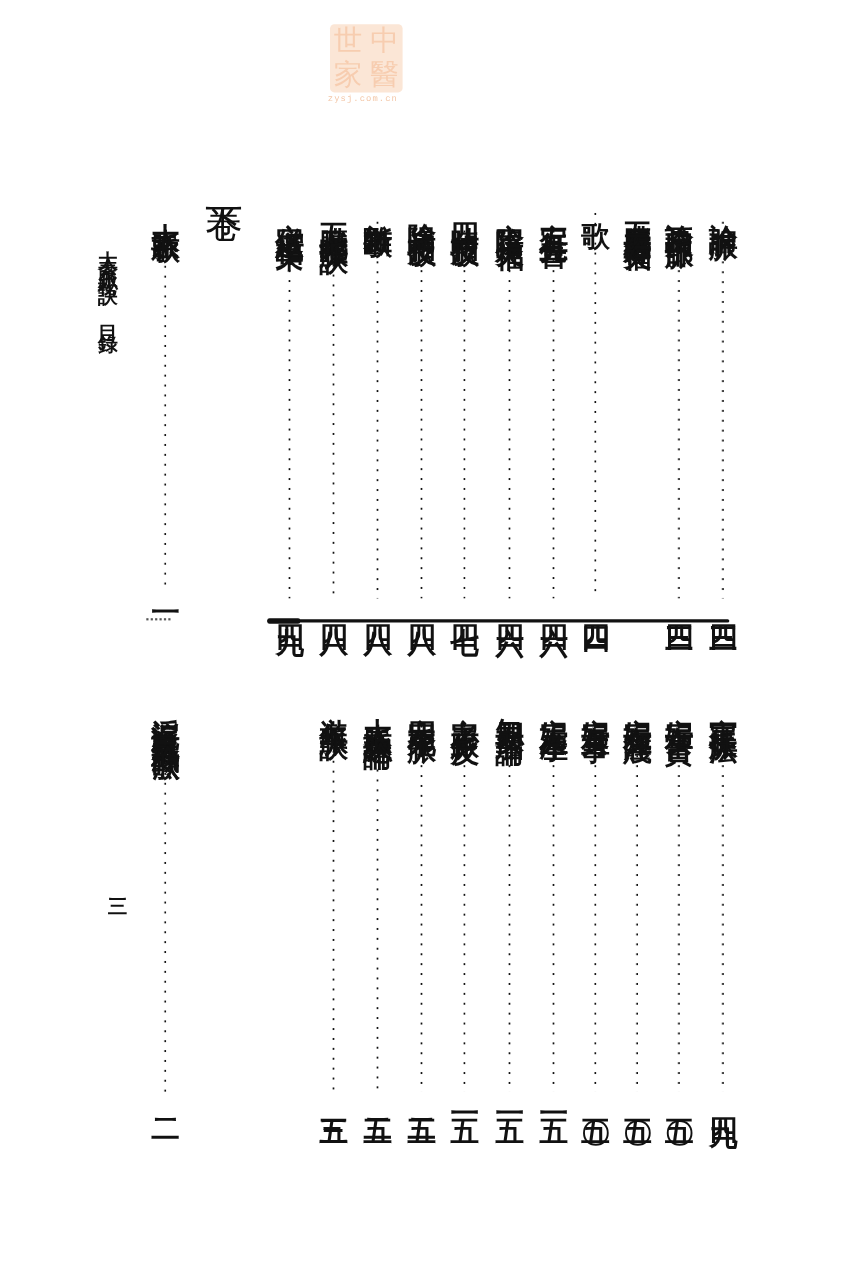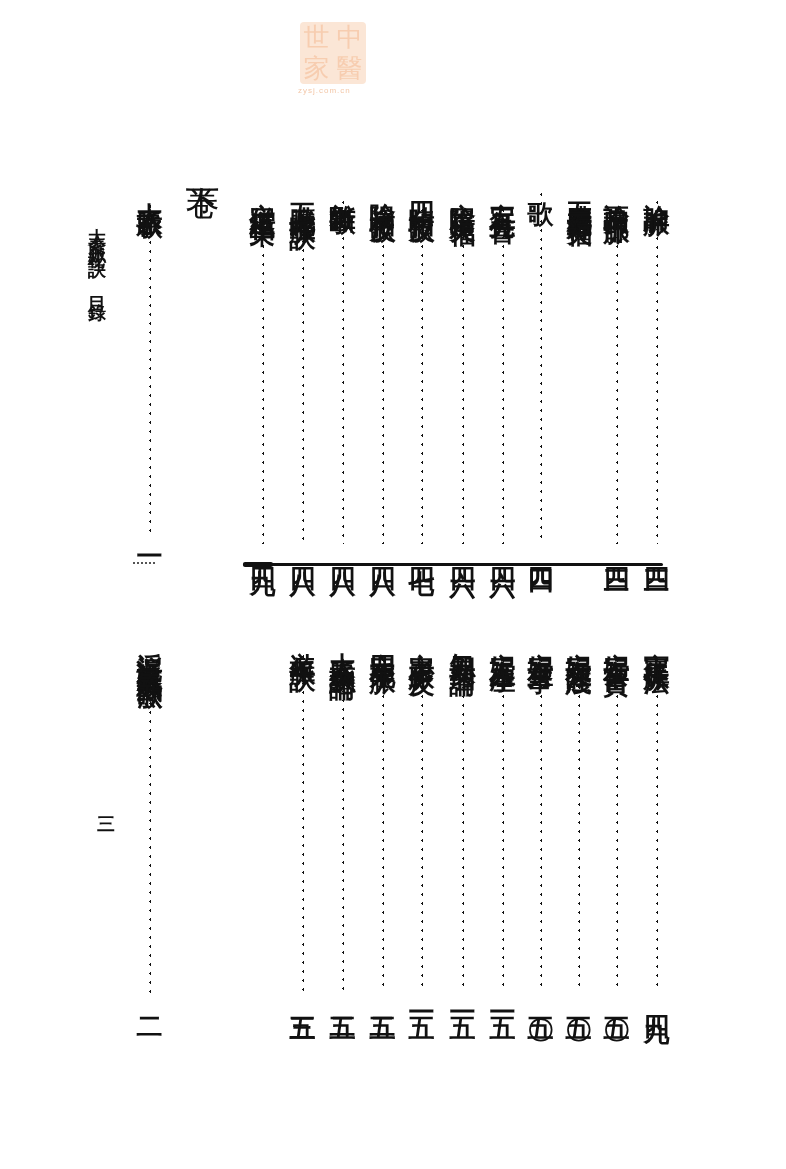--- a/index.html
+++ b/index.html
@@ -5,21 +5,21 @@
   html, body { margin:0; padding:0; background:#ffffff; }
   body { width:786px; height:1169px; position:relative; overflow:hidden;
          font-family:"DejaVu Serif", "Liberation Serif", serif; color:#111; }
 
   .watermark { position:absolute; left:300px; top:22px; width:66px; height:62px;
                background:#fbe6d6; border-radius:4px; }
   .wm-chars { position:absolute; inset:0; display:grid; grid-template-columns:1fr 1fr;
               grid-template-rows:1fr 1fr; color:#f7cdb0; font-size:26px; line-height:31px;
               text-align:center; font-family:"DejaVu Sans", sans-serif; }
   .wm-url { position:absolute; left:298px; top:86px; width:75px; font-size:8px;
-            color:#f3c7a8; letter-spacing:1px; font-family:Liberation Sans, sans-serif; }
+            color:#f3c7a8; letter-spacing:1px; font-family:Liberation Mono, monospace; }
   .entry { position:absolute; width:32px; display:flex; flex-direction:column;
            align-items:center; }
   .entry .title { writing-mode:vertical-rl; text-orientation:upright;
                   font-size:26px; font-weight:bold; letter-spacing:4px; line-height:32px; }
   .entry .dots { flex:1; width:2px; margin:4px 0;
                  background-image:radial-gradient(circle, #111 1.1px, transparent 1.3px);
                  background-size:3px 9px; background-repeat:repeat-y; }
   .entry .page { writing-mode:vertical-rl; text-orientation:upright;
                  font-size:26px; font-weight:bold; letter-spacing:2px; line-height:32px; }
 

